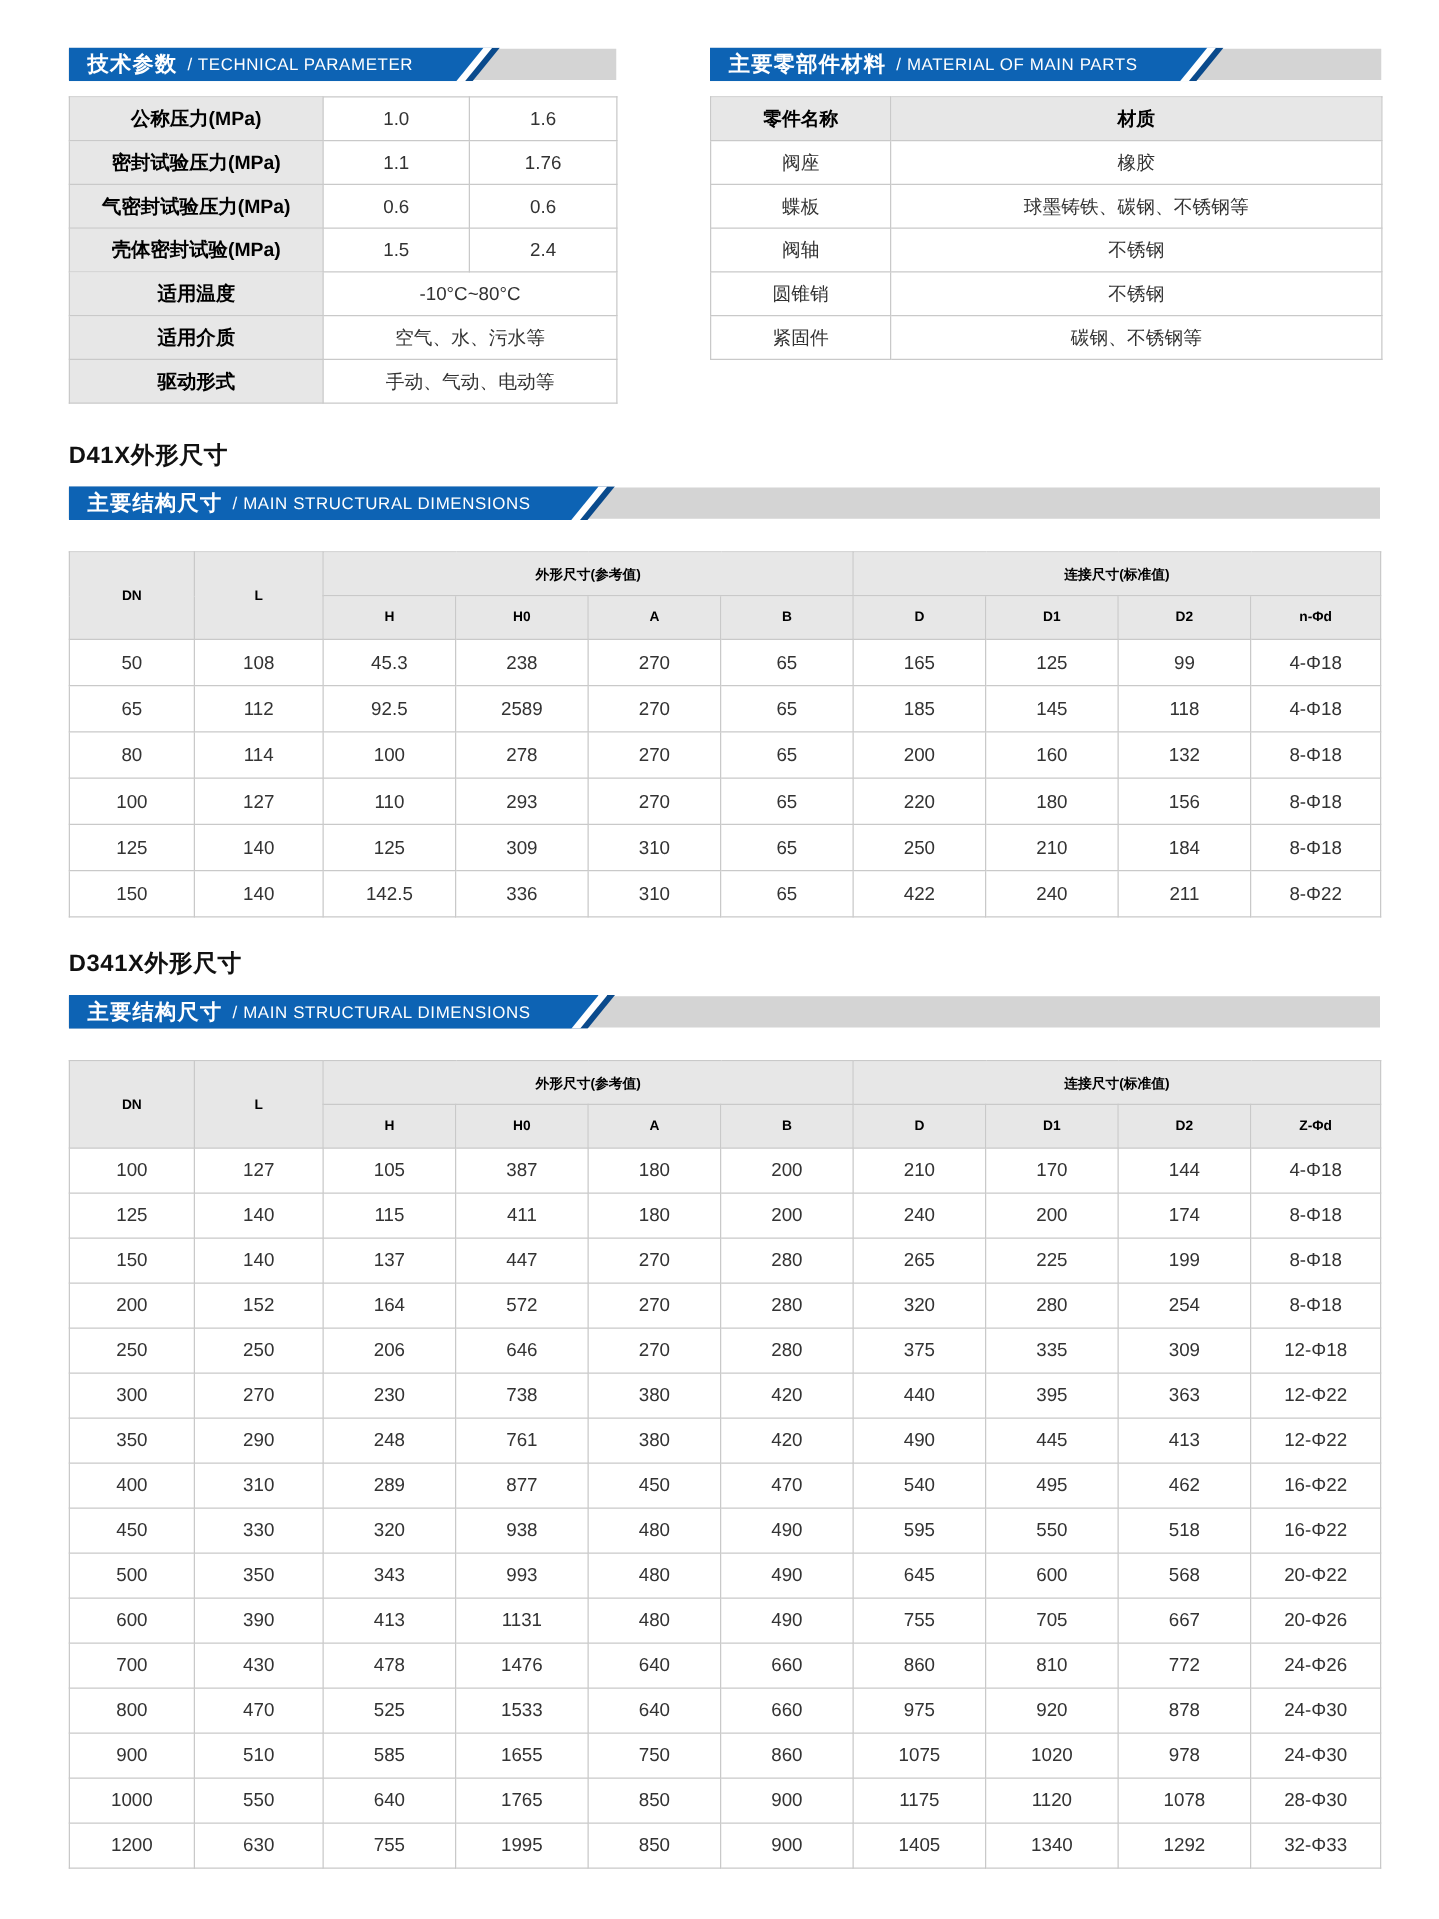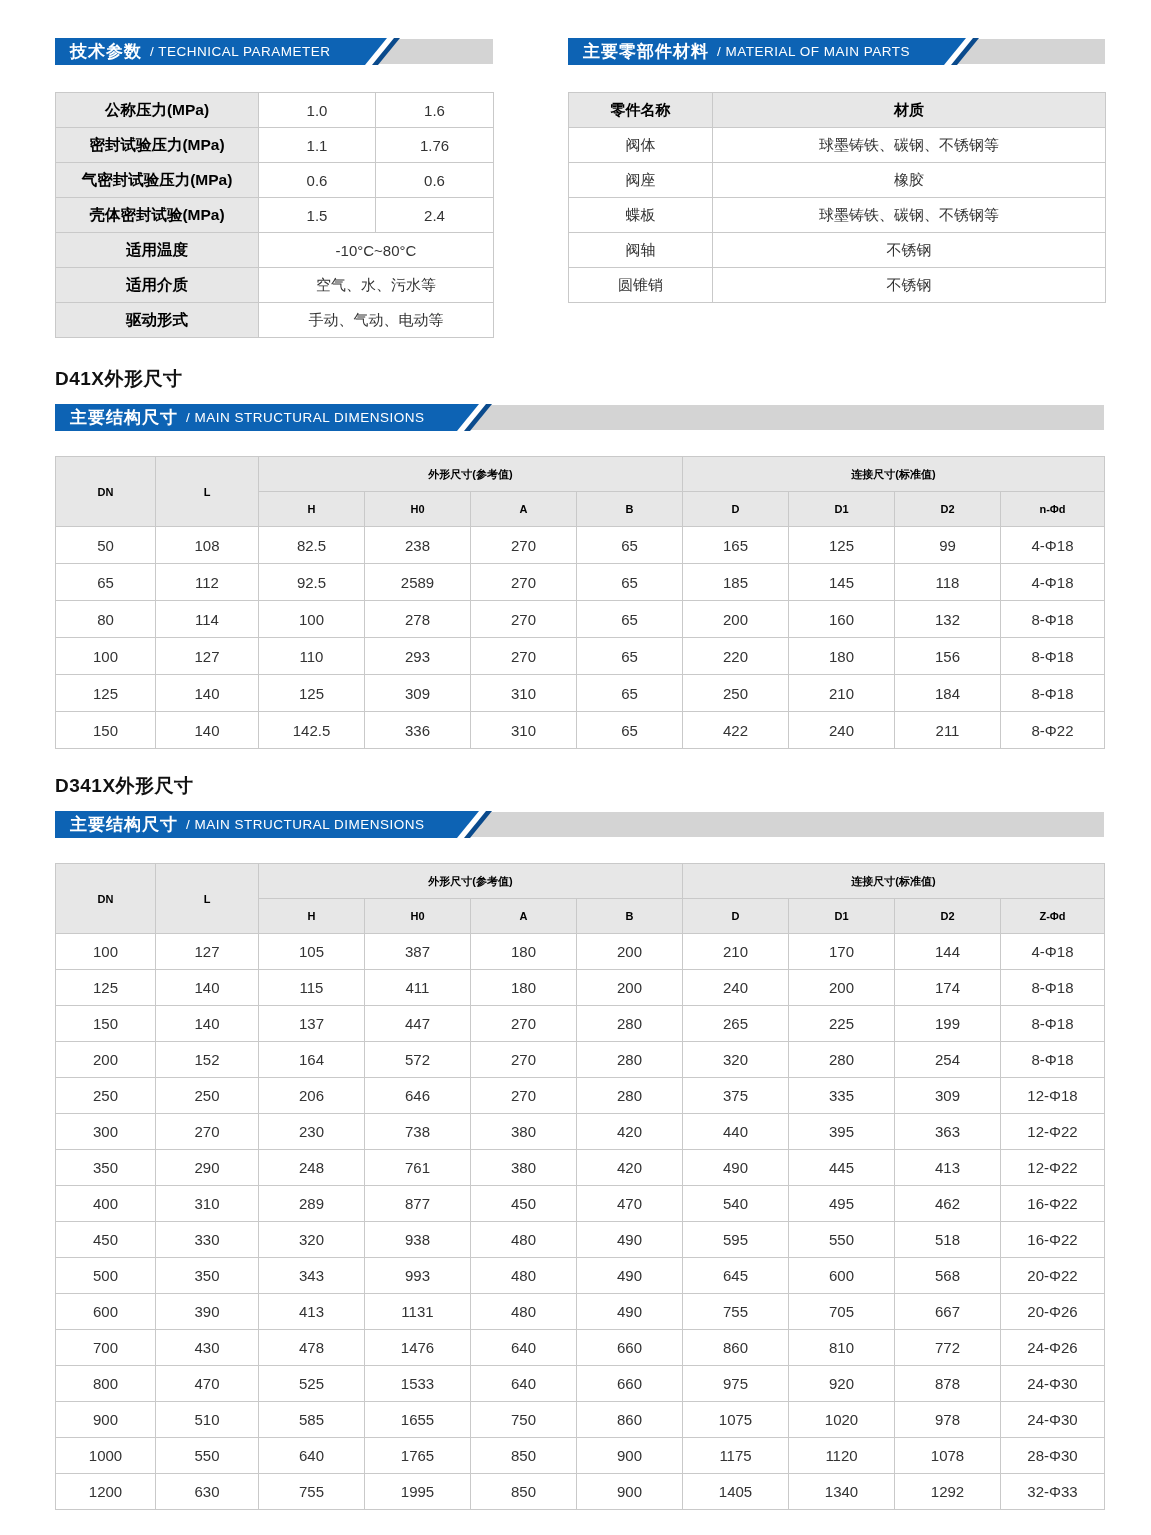--- a/index.html
+++ b/index.html
@@ -24,21 +24,21 @@
   
   table { border-collapse:collapse; table-layout:fixed; width:100%; }
   th, td { border:1px solid #c9c9c9; text-align:center; vertical-align:middle;
            font-size:15px; color:#333; padding:0 2px; overflow:hidden; }
   thead th, th.row-label { background:#e7e7e7; color:#000; font-weight:bold; }
 
   
   .top-section { display:flex; gap:75px; margin-bottom:28px; }
   .col-left  { width:438px; }
   .col-right { width:537px; }
-  .col-left .banner, .col-right .banner { margin-bottom:27px; }
+  .col-left .banner, .col-right .banner { margin-bottom:12px; }
 
   .tech-table th.row-label { font-size:15.5px; }
   .tech-table tr, .mat-table tr { height:35px; }
 
   
   .section-title { font-size:19px; font-weight:bold; color:#111;
                    margin:0 0 12px 0; letter-spacing:0.5px; }
   .banner.dims { margin-bottom:25px; }
 
   
@@ -124,38 +124,38 @@
             <col style="width:393px">
           </colgroup>
         <thead>
           <tr>
             <th>零件名称</th>
             <th>材质</th>
           </tr>
         </thead>
         <tbody>
             <tr>
-              <td>阀体</td>
-              <td>球墨铸铁、碳钢、不锈钢等</td>
-            </tr>
-            <tr>
               <td>阀座</td>
               <td>橡胶</td>
             </tr>
             <tr>
               <td>蝶板</td>
               <td>球墨铸铁、碳钢、不锈钢等</td>
             </tr>
             <tr>
               <td>阀轴</td>
               <td>不锈钢</td>
             </tr>
             <tr>
               <td>圆锥销</td>
               <td>不锈钢</td>
+            </tr>
+            <tr>
+              <td>紧固件</td>
+              <td>碳钢、不锈钢等</td>
             </tr>
           </tbody>
       </table>
     </div>
 
   </div>
 
   <div class="dims-wrap">
     <h2 class="section-title">D41X外形尺寸</h2>
     <div class="banner dims" style="--bw:424px;">
@@ -195,21 +195,21 @@
           <th>D</th>
           <th>D1</th>
           <th>D2</th>
           <th>n-Φd</th>
         </tr>
       </thead>
       <tbody>
           <tr>
             <td>50</td>
             <td>108</td>
-            <td>82.5</td>
+            <td>45.3</td>
             <td>238</td>
             <td>270</td>
             <td>65</td>
             <td>165</td>
             <td>125</td>
             <td>99</td>
             <td>4-Φ18</td>
           </tr>
           <tr>
             <td>65</td>

